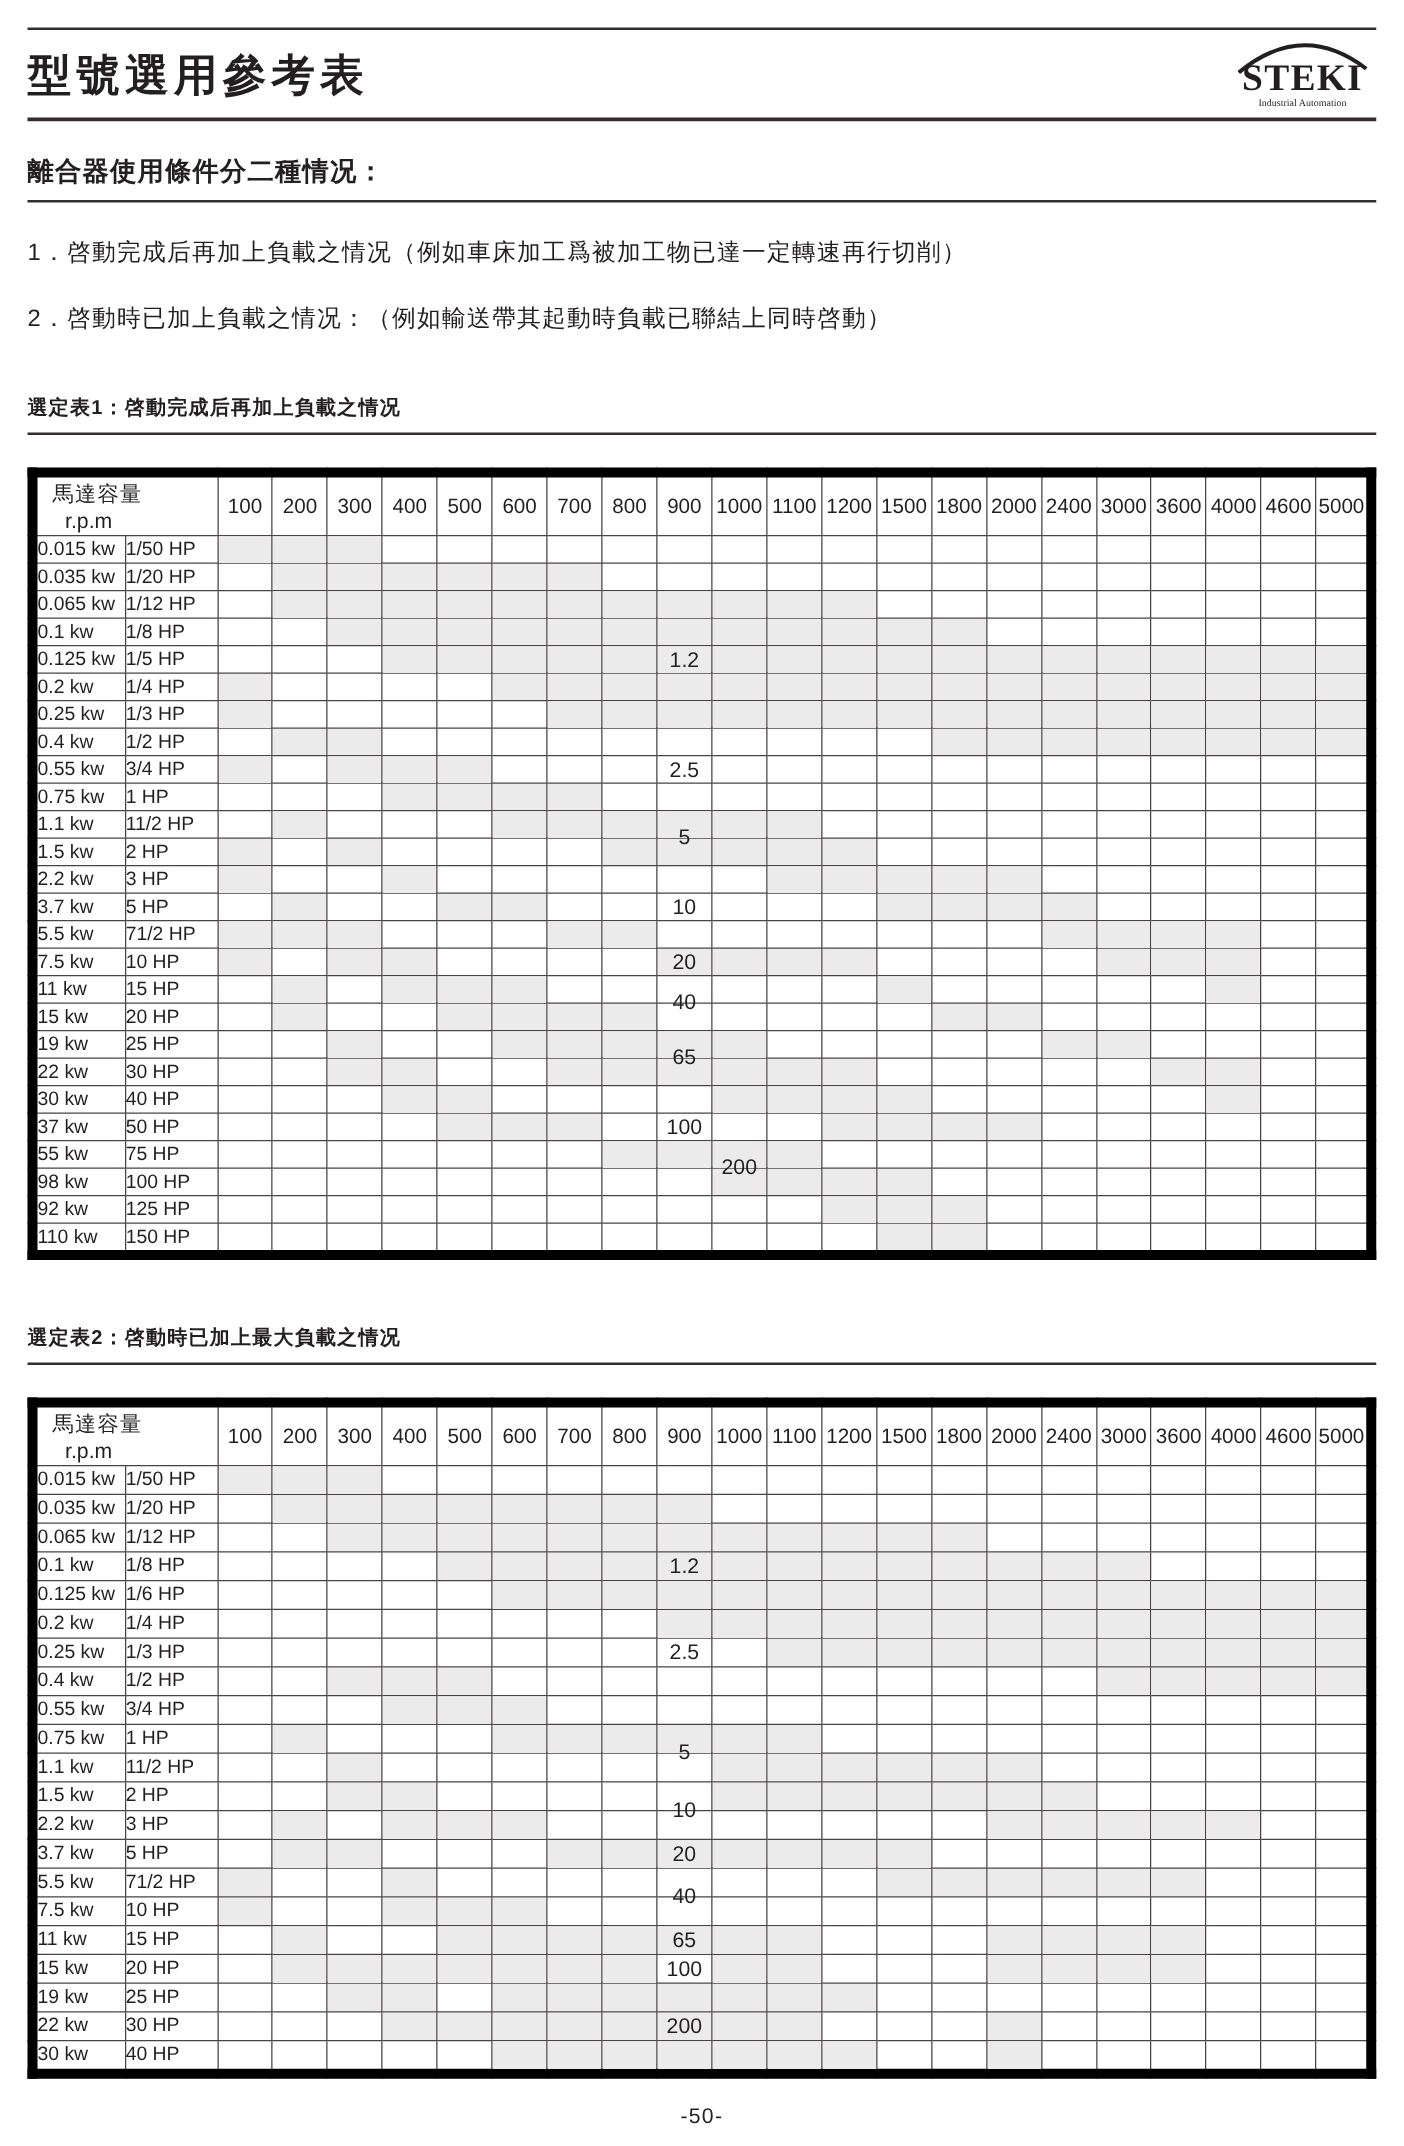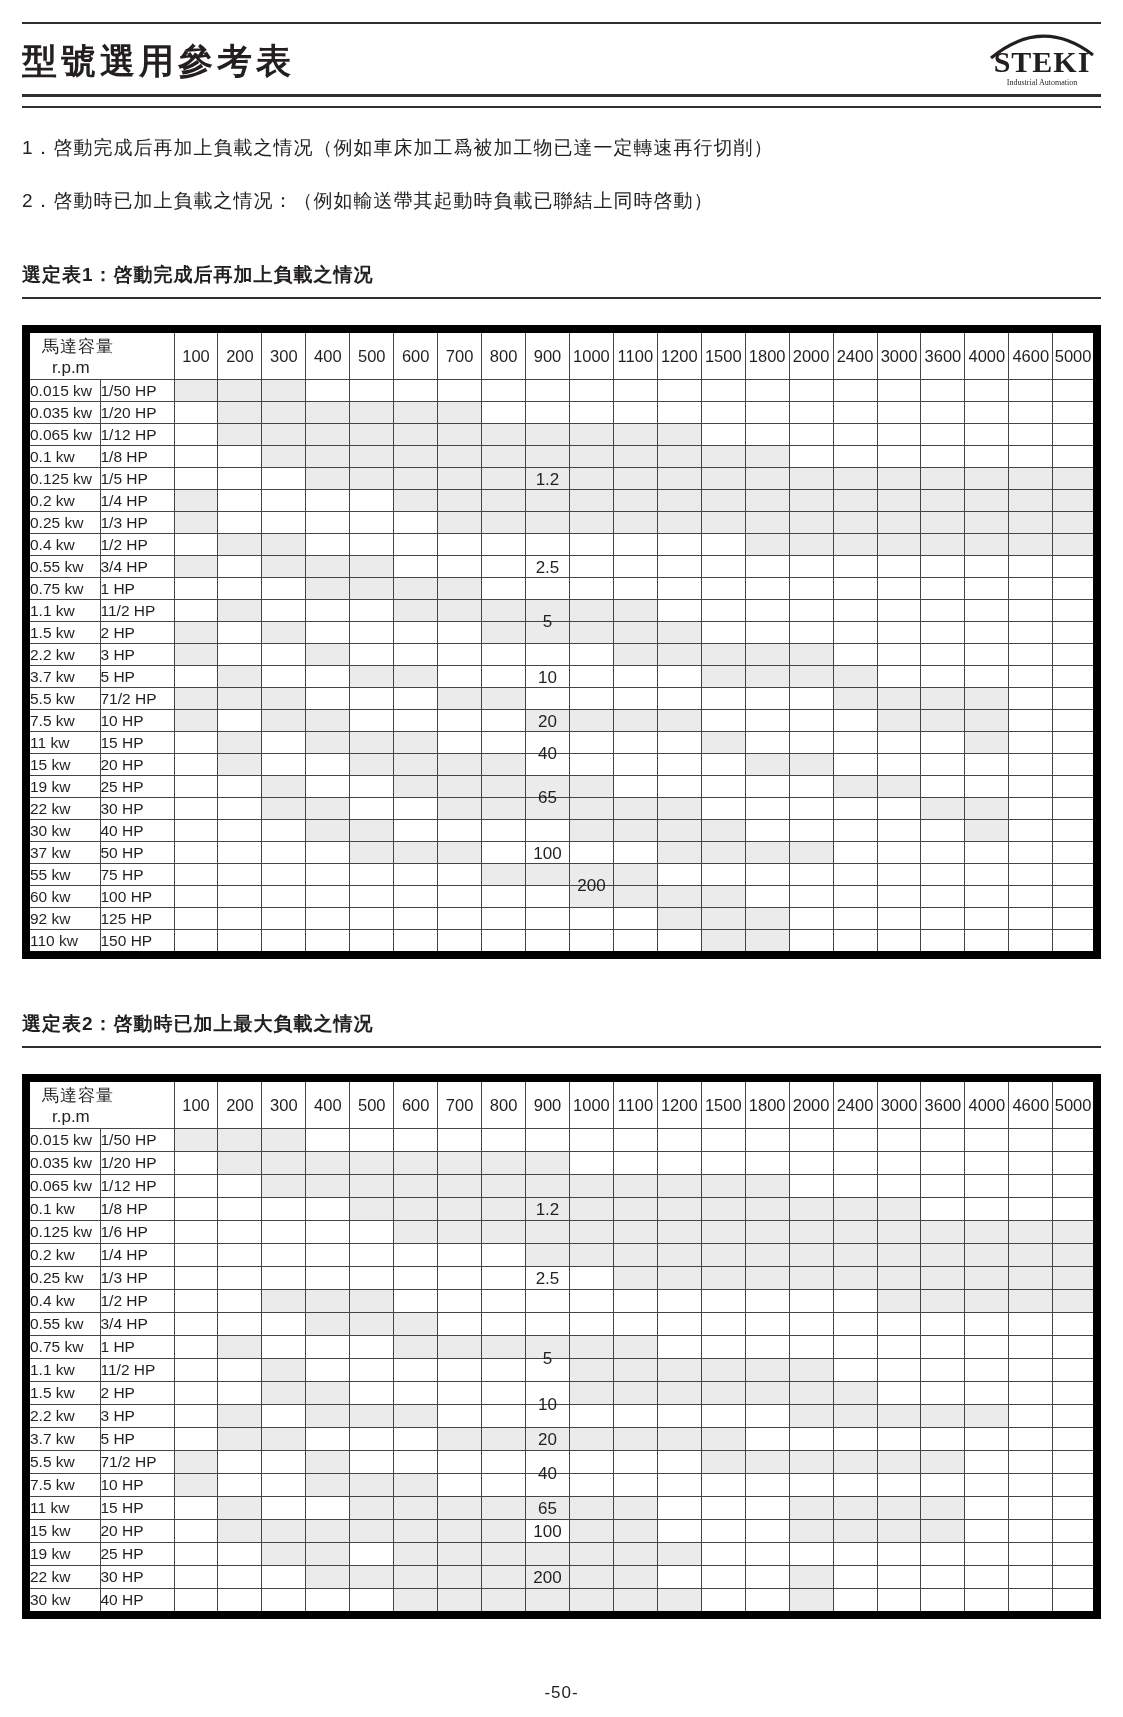--- a/index.html
+++ b/index.html
@@ -11,21 +11,21 @@
   .page{padding:0 22px;box-sizing:border-box;}
   .rule{border:none;border-top:2px solid #332d2e;margin:0;}
   .rule.top{margin-top:22px;border-top-width:2px;}
   .rule.thick{border-top-width:3px;margin-top:2px;}
   .rule.med{border-top-width:2px;margin-top:9px;}
   .header-row{display:flex;justify-content:space-between;align-items:center;margin-top:6px;min-height:60px;}
   .page-title{font-size:35px;font-weight:bold;letter-spacing:4px;margin:0;line-height:1.3;}
   .logo{width:118px;text-align:center;line-height:0;padding-bottom:2px;}
   .intro-heading{font-size:21px;font-weight:bold;letter-spacing:1px;margin:26px 0 0 0;}
   .intro-item{font-size:19px;letter-spacing:1px;margin:27px 0 0 0;}
-  .section-title{font-size:19px;font-weight:bold;letter-spacing:1px;margin:0;}
+  .section-title{font-size:16px;font-weight:bold;letter-spacing:1px;margin:0;}
   .sec1{margin-top:48px;}
   .sec2{margin-top:52px;}
   .tbl-wrap{margin-top:26px;}
   table.sel-table{border-collapse:collapse;table-layout:fixed;width:100%;}
   table.sel-table td,table.sel-table th{
     border:1px solid #4a4244;padding:0;margin:0;
     font-weight:normal;overflow:visible;
   }
   table.sel-table{border:8px solid #000000;}
   th.corner{font-size:17px;text-align:left;}
@@ -59,20 +59,21 @@
       <svg width="118" height="60" viewBox="0 0 118 60">
         <path d="M8 28 Q 59 -14 110 25" fill="none" stroke="#231f20" stroke-width="3.2"></path>
         <text x="59" y="42" text-anchor="middle" font-family="Liberation Serif, DejaVu Serif, serif" font-size="30" font-weight="bold" letter-spacing="1" fill="#231f20">STEKI</text>
         <text x="59" y="55" text-anchor="middle" font-family="Liberation Serif, DejaVu Serif, serif" font-size="8" fill="#231f20">Industrial Automation</text>
       </svg>
     </div>
   </div>
 
   <hr class="rule thick">
 
+  <h2 class="intro-heading">離合器使用條件分二種情况：</h2>
   <hr class="rule med">
 
   <p class="intro-item">1．啓動完成后再加上負載之情况（例如車床加工爲被加工物已達一定轉速再行切削）</p>
   <p class="intro-item">2．啓動時已加上負載之情况：（例如輸送帶其起動時負載已聯結上同時啓動）</p>
 
   <div class="sec1">
     <h3 class="section-title">選定表1：啓動完成后再加上負載之情况</h3>
     <hr class="rule med">
     <div class="tbl-wrap" id="tbl0">
         <table class="sel-table t1">
@@ -715,21 +716,21 @@
               <td class="cell"></td>
               <td class="cell"></td>
               <td class="cell"></td>
               <td class="cell"></td>
               <td class="cell"></td>
               <td class="cell"></td>
               <td class="cell"></td>
               <td class="cell"></td>
             </tr>
             <tr>
-              <td class="kw">60 kw</td>
+              <td class="kw">98 kw</td>
               <td class="hp">100 HP</td>
               <td class="cell"></td>
               <td class="cell"></td>
               <td class="cell"></td>
               <td class="cell"></td>
               <td class="cell"></td>
               <td class="cell"></td>
               <td class="cell"></td>
               <td class="cell"></td>
               <td class="cell"></td>

